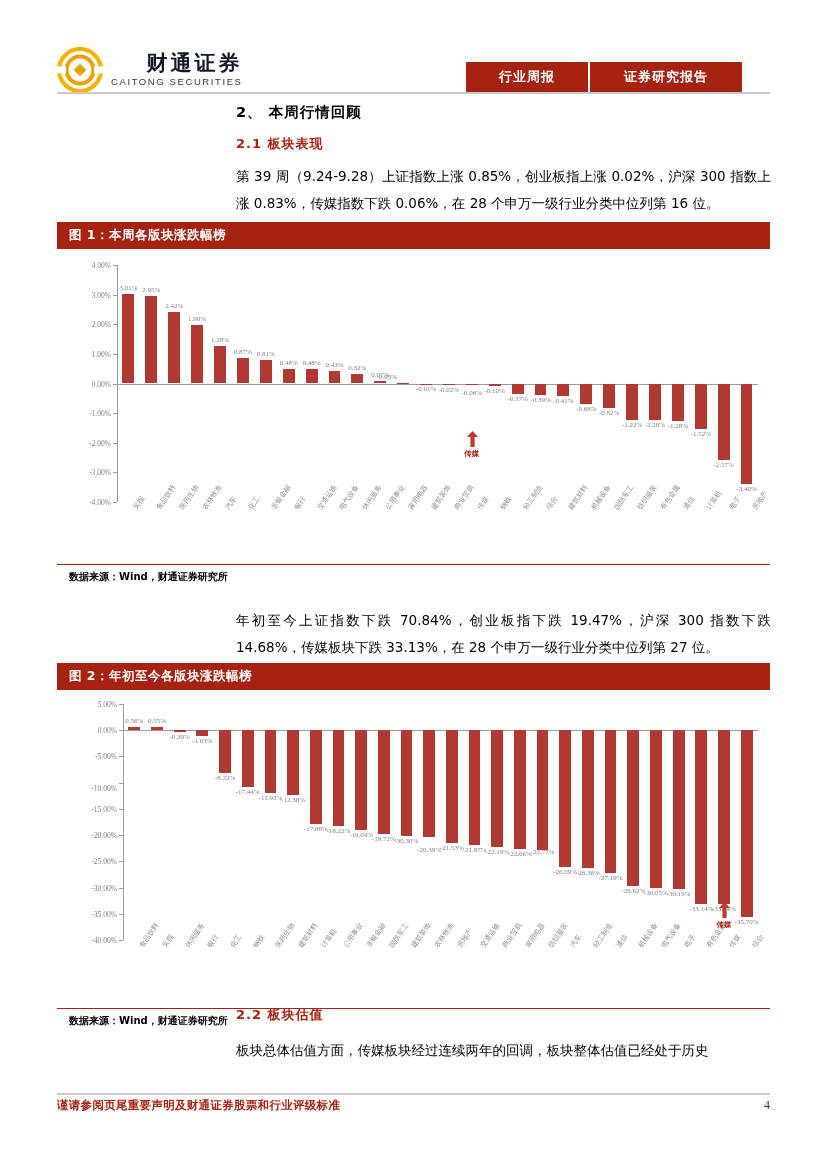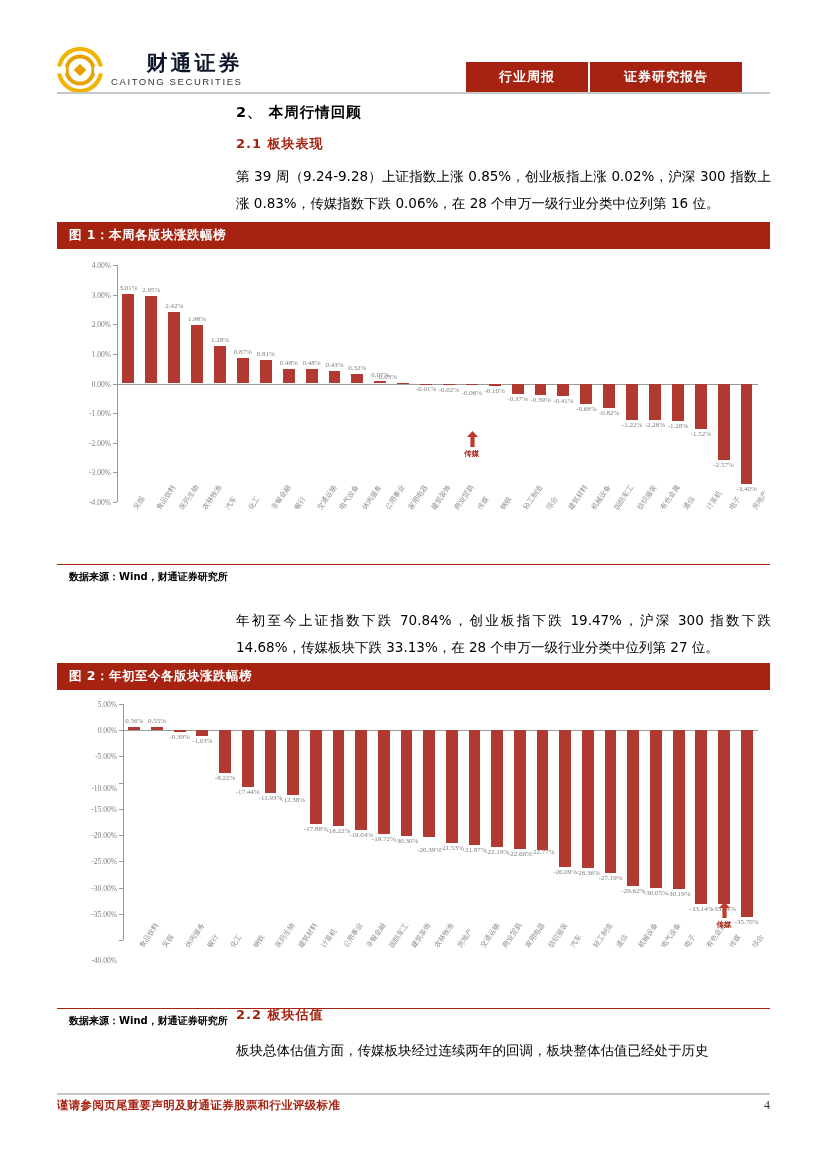--- a/index.html
+++ b/index.html
@@ -246,21 +246,21 @@
           <div class="ytick" style="left: 18px; top: 118.889px; width: 42px;">-15.00%</div>
           <div class="ytick-mark" style="left: 62px; top: 145.111px;"></div>
           <div class="ytick" style="left: 18px; top: 145.111px; width: 42px;">-20.00%</div>
           <div class="ytick-mark" style="left: 62px; top: 171.333px;"></div>
           <div class="ytick" style="left: 18px; top: 171.333px; width: 42px;">-25.00%</div>
           <div class="ytick-mark" style="left: 62px; top: 197.556px;"></div>
           <div class="ytick" style="left: 18px; top: 197.556px; width: 42px;">-30.00%</div>
           <div class="ytick-mark" style="left: 62px; top: 223.778px;"></div>
           <div class="ytick" style="left: 18px; top: 223.778px; width: 42px;">-35.00%</div>
           <div class="ytick-mark" style="left: 62px; top: 250px;"></div>
-          <div class="ytick" style="left: 18px; top: 250px; width: 42px; margin-top: 20px;">-40.00%</div>
+          <div class="ytick" style="left: 18px; top: 250px; width: 42px;">-40.00%</div>
           <div class="zero-line" style="left: 66px; top: 40.2222px; width: 635px;"></div>
           <div class="bar" style="left: 71.4429px; top: 37.2853px; width: 11.7929px; height: 2.93689px;"></div>
           <div class="blabel" style="left: 77.3393px; top: 27.2853px;">0.56%</div>
           <div class="xlabel" style="left: 80.3393px; top: 254px;">食品饮料</div>
           <div class="bar" style="left: 94.1214px; top: 37.3378px; width: 11.7929px; height: 2.88444px;"></div>
           <div class="blabel" style="left: 100.018px; top: 27.3378px;">0.55%</div>
           <div class="xlabel" style="left: 103.018px; top: 254px;">采掘</div>
           <div class="bar" style="left: 116.8px; top: 40.2222px; width: 11.7929px; height: 2.04533px;"></div>
           <div class="blabel" style="left: 122.696px; top: 43.2676px;">-0.39%</div>
           <div class="xlabel" style="left: 125.696px; top: 254px;">休闲服务</div>

